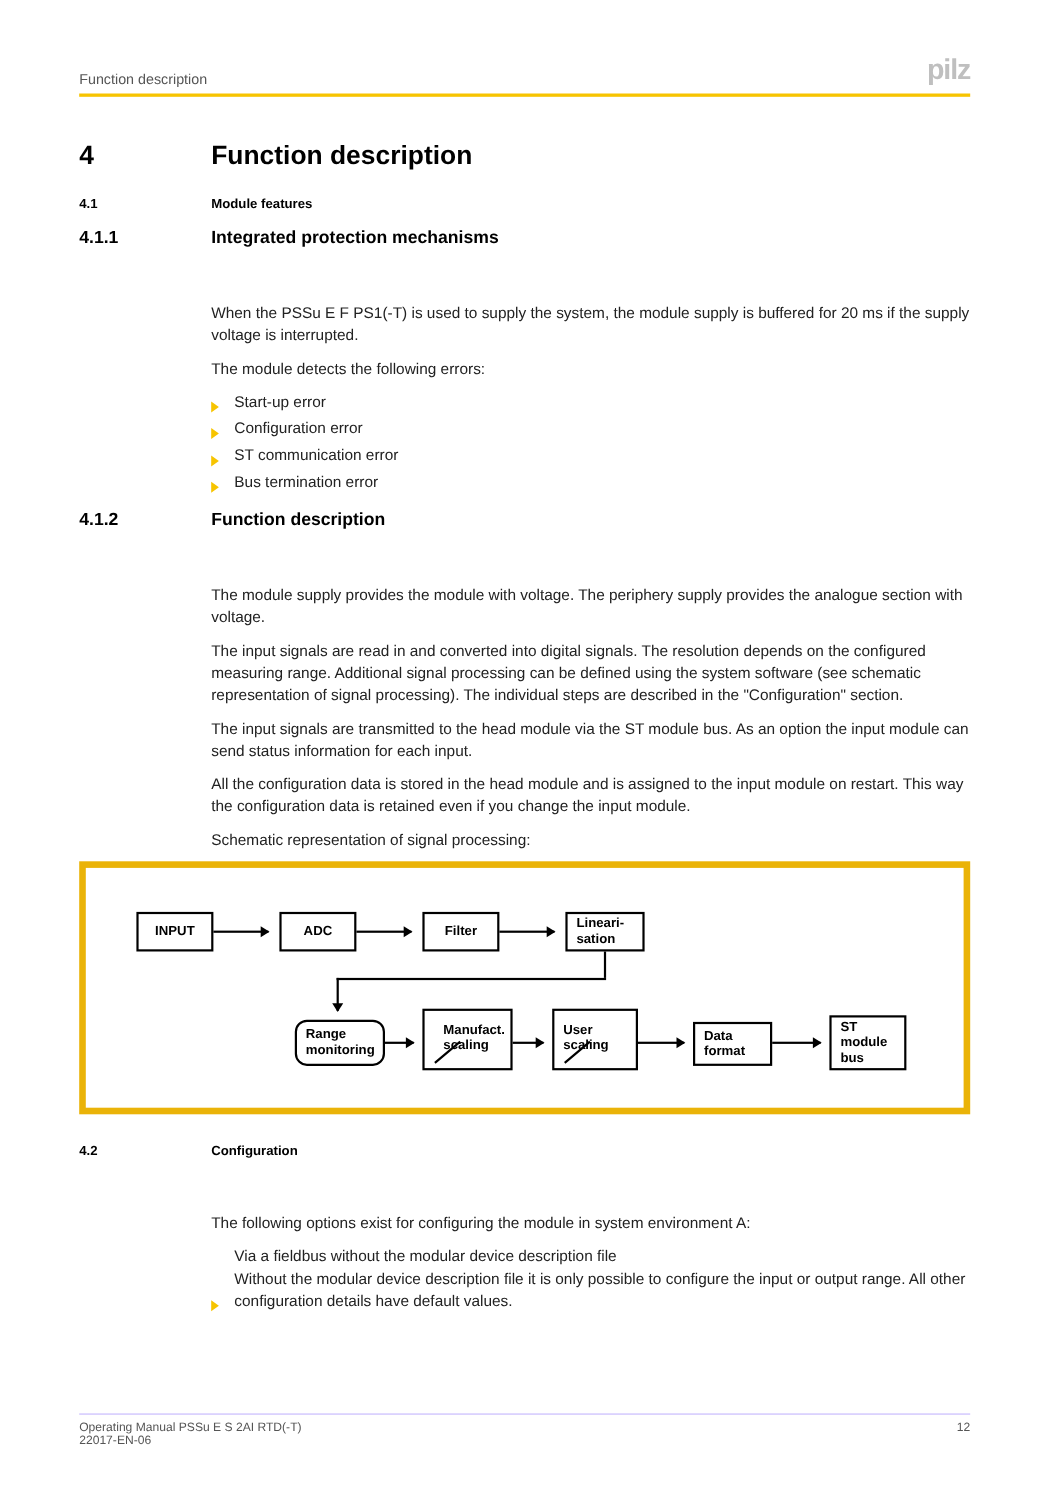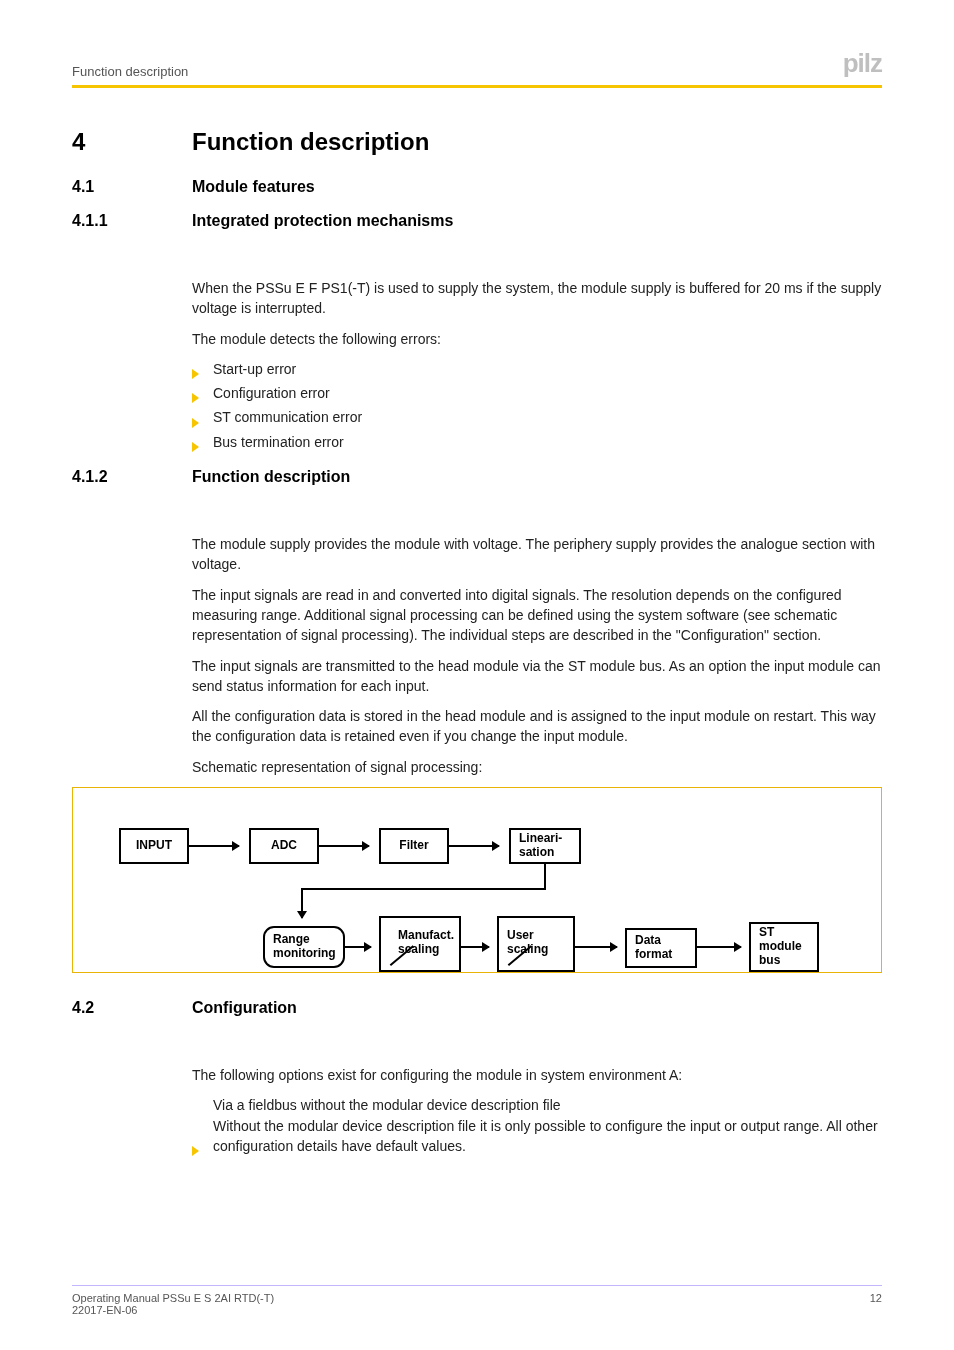--- a/index.html
+++ b/index.html
@@ -28,42 +28,42 @@
   }
   .yellow-rule {
     height: 3px;
     background: #f7c400;
     margin-bottom: 40px;
   }
   .sec-row { display: flex; margin-bottom: 6px; }
   .num-col { width: 120px; flex: 0 0 120px; }
   .content-col { flex: 1; }
   .h1 { font-size: 24px; font-weight: bold; margin-top: 28px; margin-bottom: 22px; }
-  .h2 { font-size: 16px; font-weight: bold; margin-bottom: 14px; }
+  .h2 { font-size: 12px; font-weight: bold; margin-bottom: 14px; }
   .h3 { font-size: 16px; font-weight: bold; margin-top: 16px; margin-bottom: 8px; }
   .body-block { margin-left: 120px; font-size: 14px; line-height: 1.45; color: #222; margin-top: 48px; }
   .body-block p { margin-bottom: 10px; }
   .bullets { margin-bottom: 10px; }
   .bullet-row { display: flex; align-items: flex-end; margin-bottom: 4px; }
   .bullet-mark {
     width: 0; height: 0;
     border-top: 5px solid transparent;
     border-bottom: 5px solid transparent;
     border-left: 7px solid #f7c400;
     margin-right: 14px;
     margin-top: 4px;
     flex: 0 0 auto;
   }
   .bullet-text { flex: 1; }
 
   
   .diagram-wrap {
-    border: 1px solid #eab308;
+    border: 6px solid #eab308;
     width: 100%;
-    height: 186px;
+    height: 230px;
     position: relative;
     margin: 10px 0 26px 0;
   }
   .dbox {
     position: absolute;
     border: 2px solid #000;
     font-size: 12px;
     font-weight: bold;
     padding: 6px 8px;
     background: #fff;

